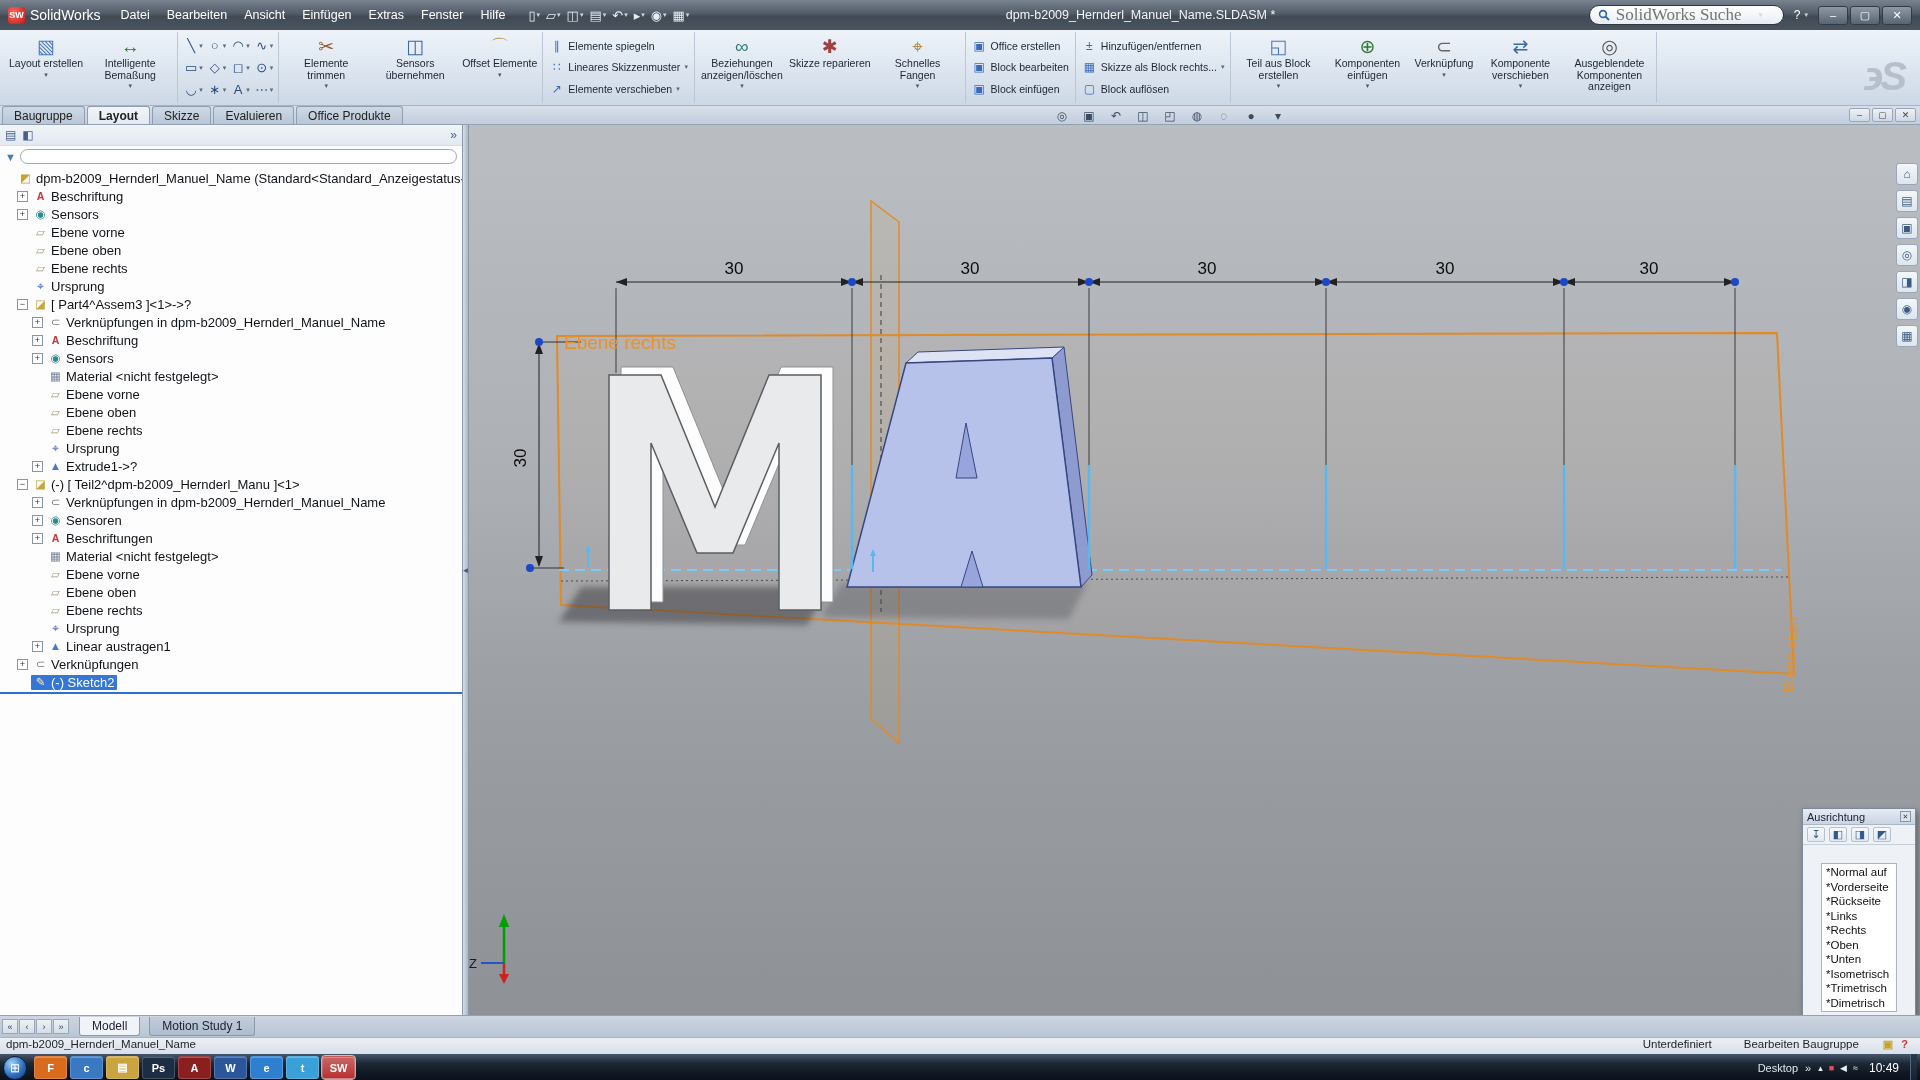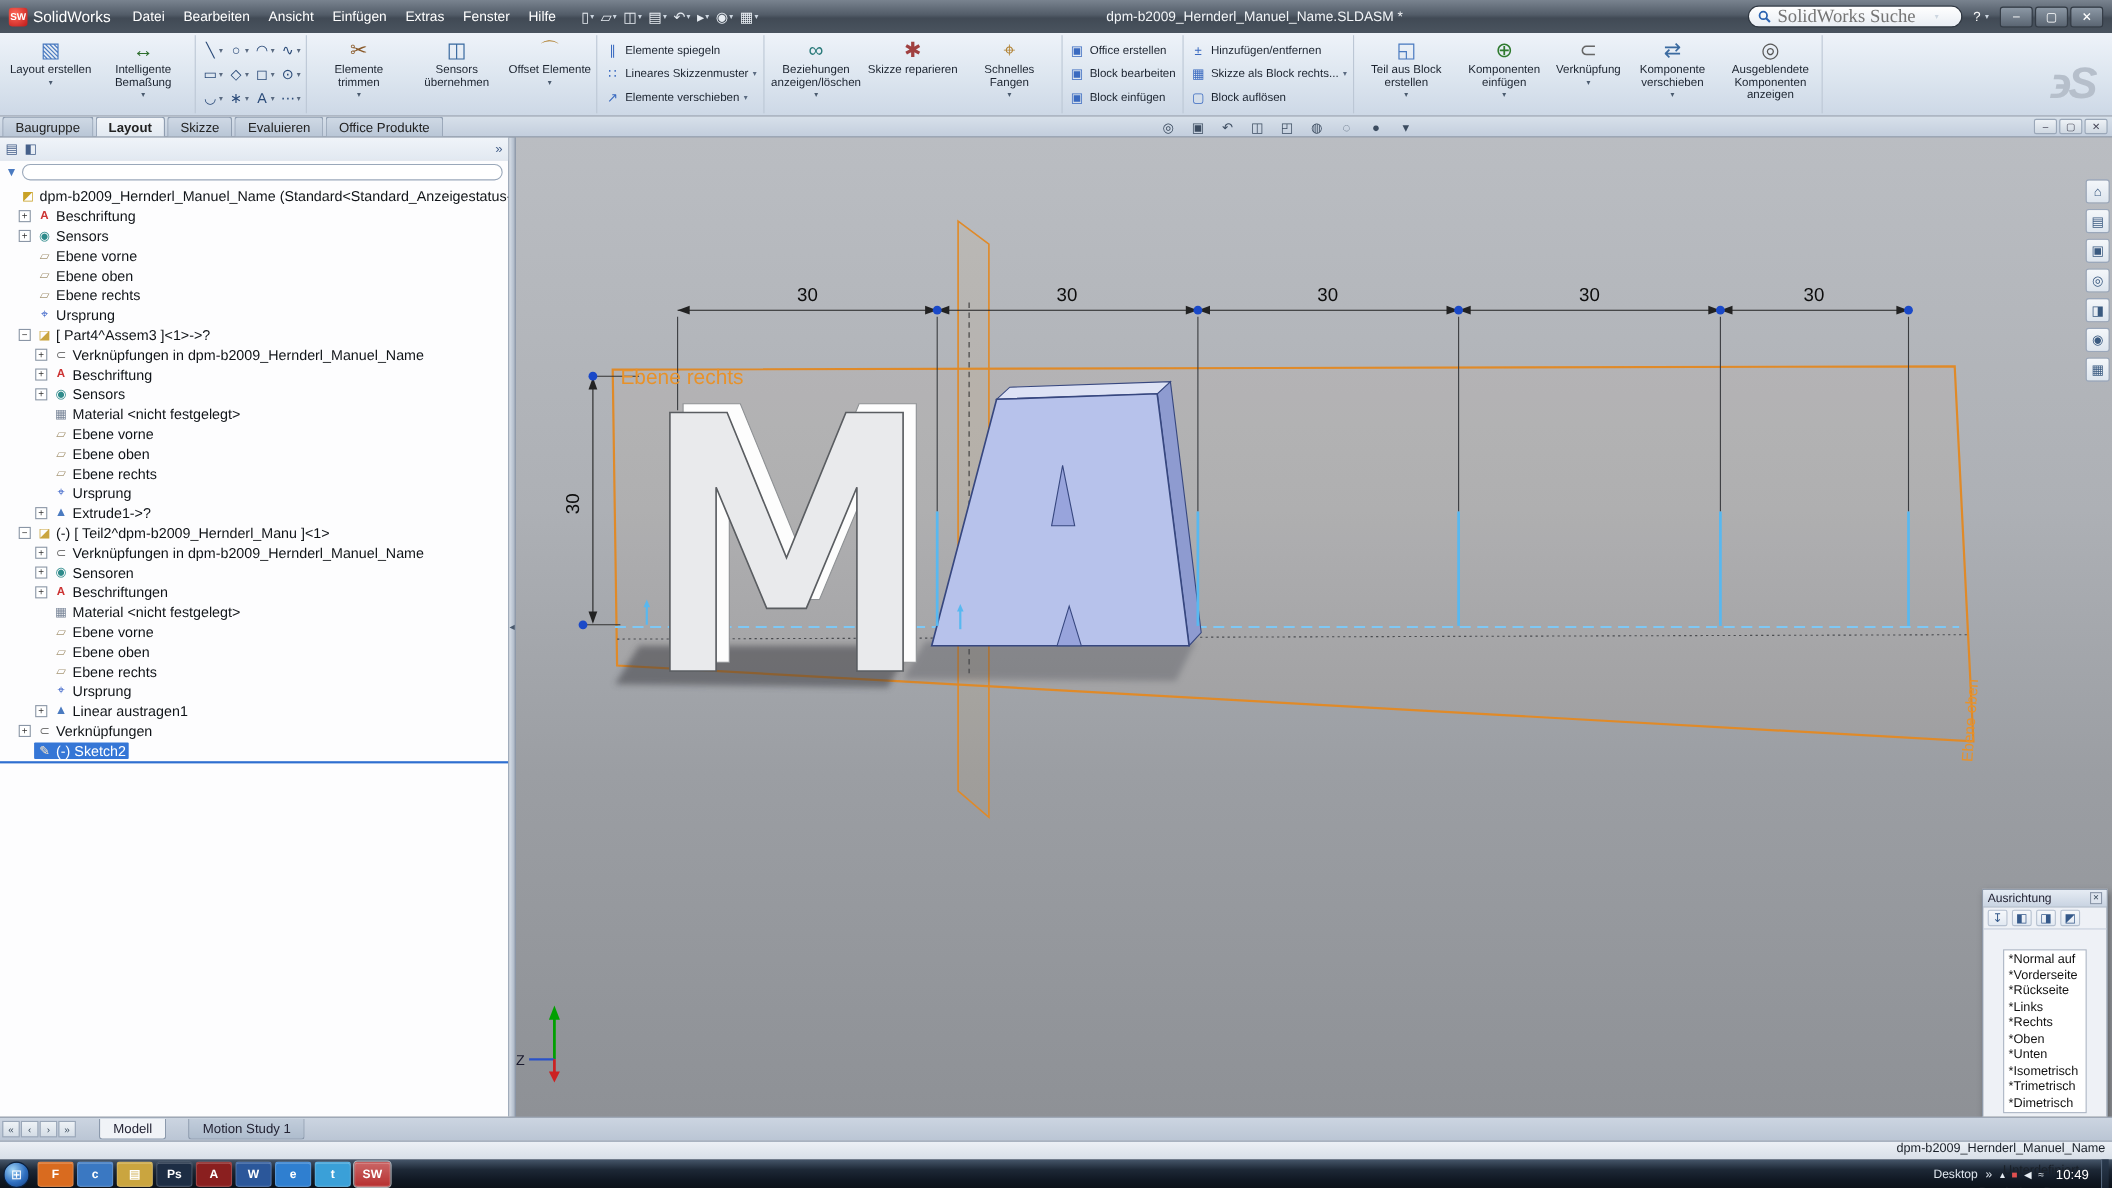--- a/index.html
+++ b/index.html
@@ -112,25 +112,25 @@
   .or-tool{width:18px;height:15px;display:flex;align-items:center;justify-content:center;font-size:11px;
     color:#35598a;background:linear-gradient(#f6f8fb,#e2e9f2);border:1px solid #b5c0d0;border-radius:2px;}
   .or-list{background:#fff;border:1px solid #aab4c4;margin:18px;padding:1px 2px;}
   .or-item{line-height:14.5px;color:#111;padding-left:2px;white-space:nowrap;}
 
   .modeltabs{height:22px;background:linear-gradient(#ccd5e1,#bac5d4);border-top:1px solid #93a1b4;
     display:flex;align-items:center;padding-left:2px;}
   .mnav{width:16px;height:15px;background:linear-gradient(#eef2f6,#d4dde6);border:1px solid #9aa7b8;
     font-size:9px;display:flex;align-items:center;justify-content:center;color:#345;margin-right:1px;}
   .mtab{font-size:12px;padding:2px 12px;background:linear-gradient(#c2cddb,#aebccd);border:1px solid #8b99ac;
-    border-top:none;border-radius:0 0 3px 3px;margin-left:20px;color:#223;}
+    border-top:none;border-radius:0 0 3px 3px;margin-left:9px;color:#223;}
   .mtab.active{background:#f0f3f7;}
 
   .statusbar{height:17px;background:linear-gradient(#ecf0f5,#d8dfe8);border-top:1px solid #a8b4c4;
-    display:flex;align-items:flex-end;font-size:11.5px;color:#1a2028;padding:0 6px;gap:8px;flex-direction:column;}
+    display:flex;align-items:flex-start;font-size:11.5px;color:#1a2028;padding:0 6px;gap:8px;}
   .sb-left{flex:1;}
   .sb-state{margin-right:24px;}
   .status-icons{display:flex;gap:8px;margin-left:16px;margin-right:6px;}
   .sicon{font-size:11px;font-weight:bold;}
 
   .taskbar{height:27px;background:linear-gradient(#46566a,#1d2836 35%,#101823 70%,#0b1118);
     display:flex;align-items:center;padding:0 3px;gap:3px;}
   .orb{width:24px;height:24px;border-radius:50%;color:#fff;font-size:12px;margin-right:4px;
     background:radial-gradient(circle at 35% 30%,#9fd4f7,#2f6fc0 55%,#123c78);border:1px solid #0a1f3c;
     display:flex;align-items:center;justify-content:center;}

